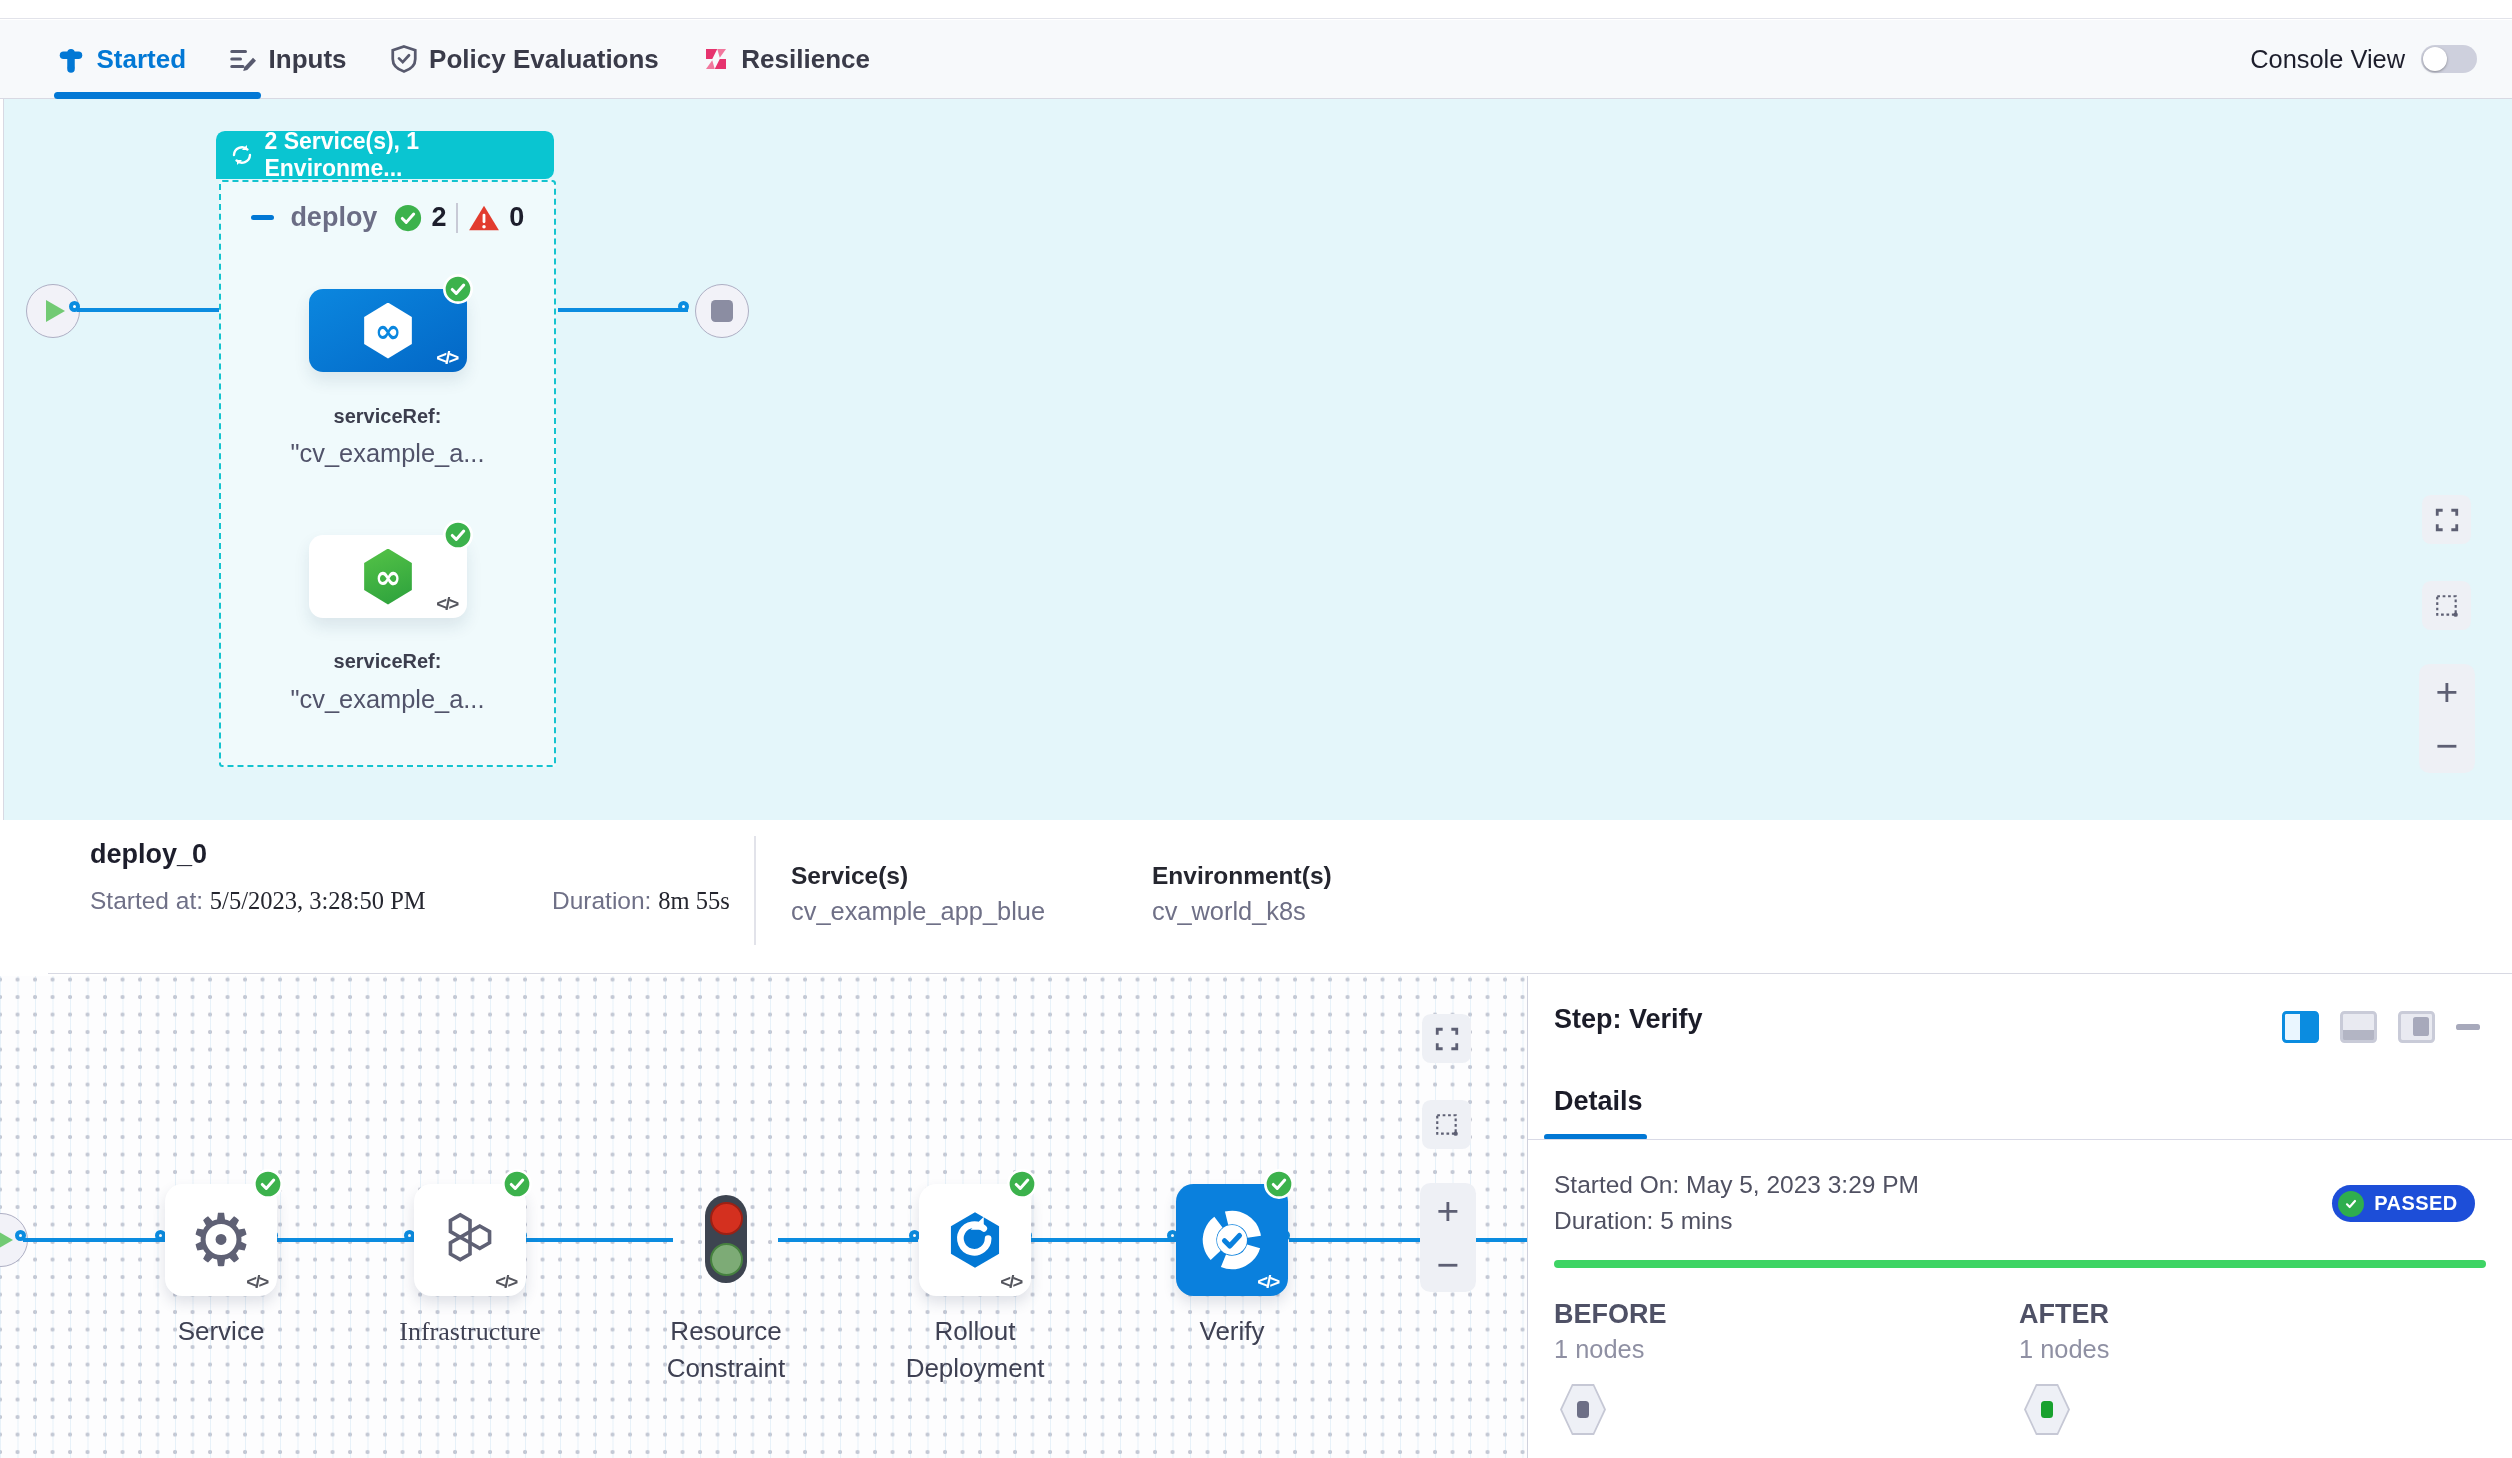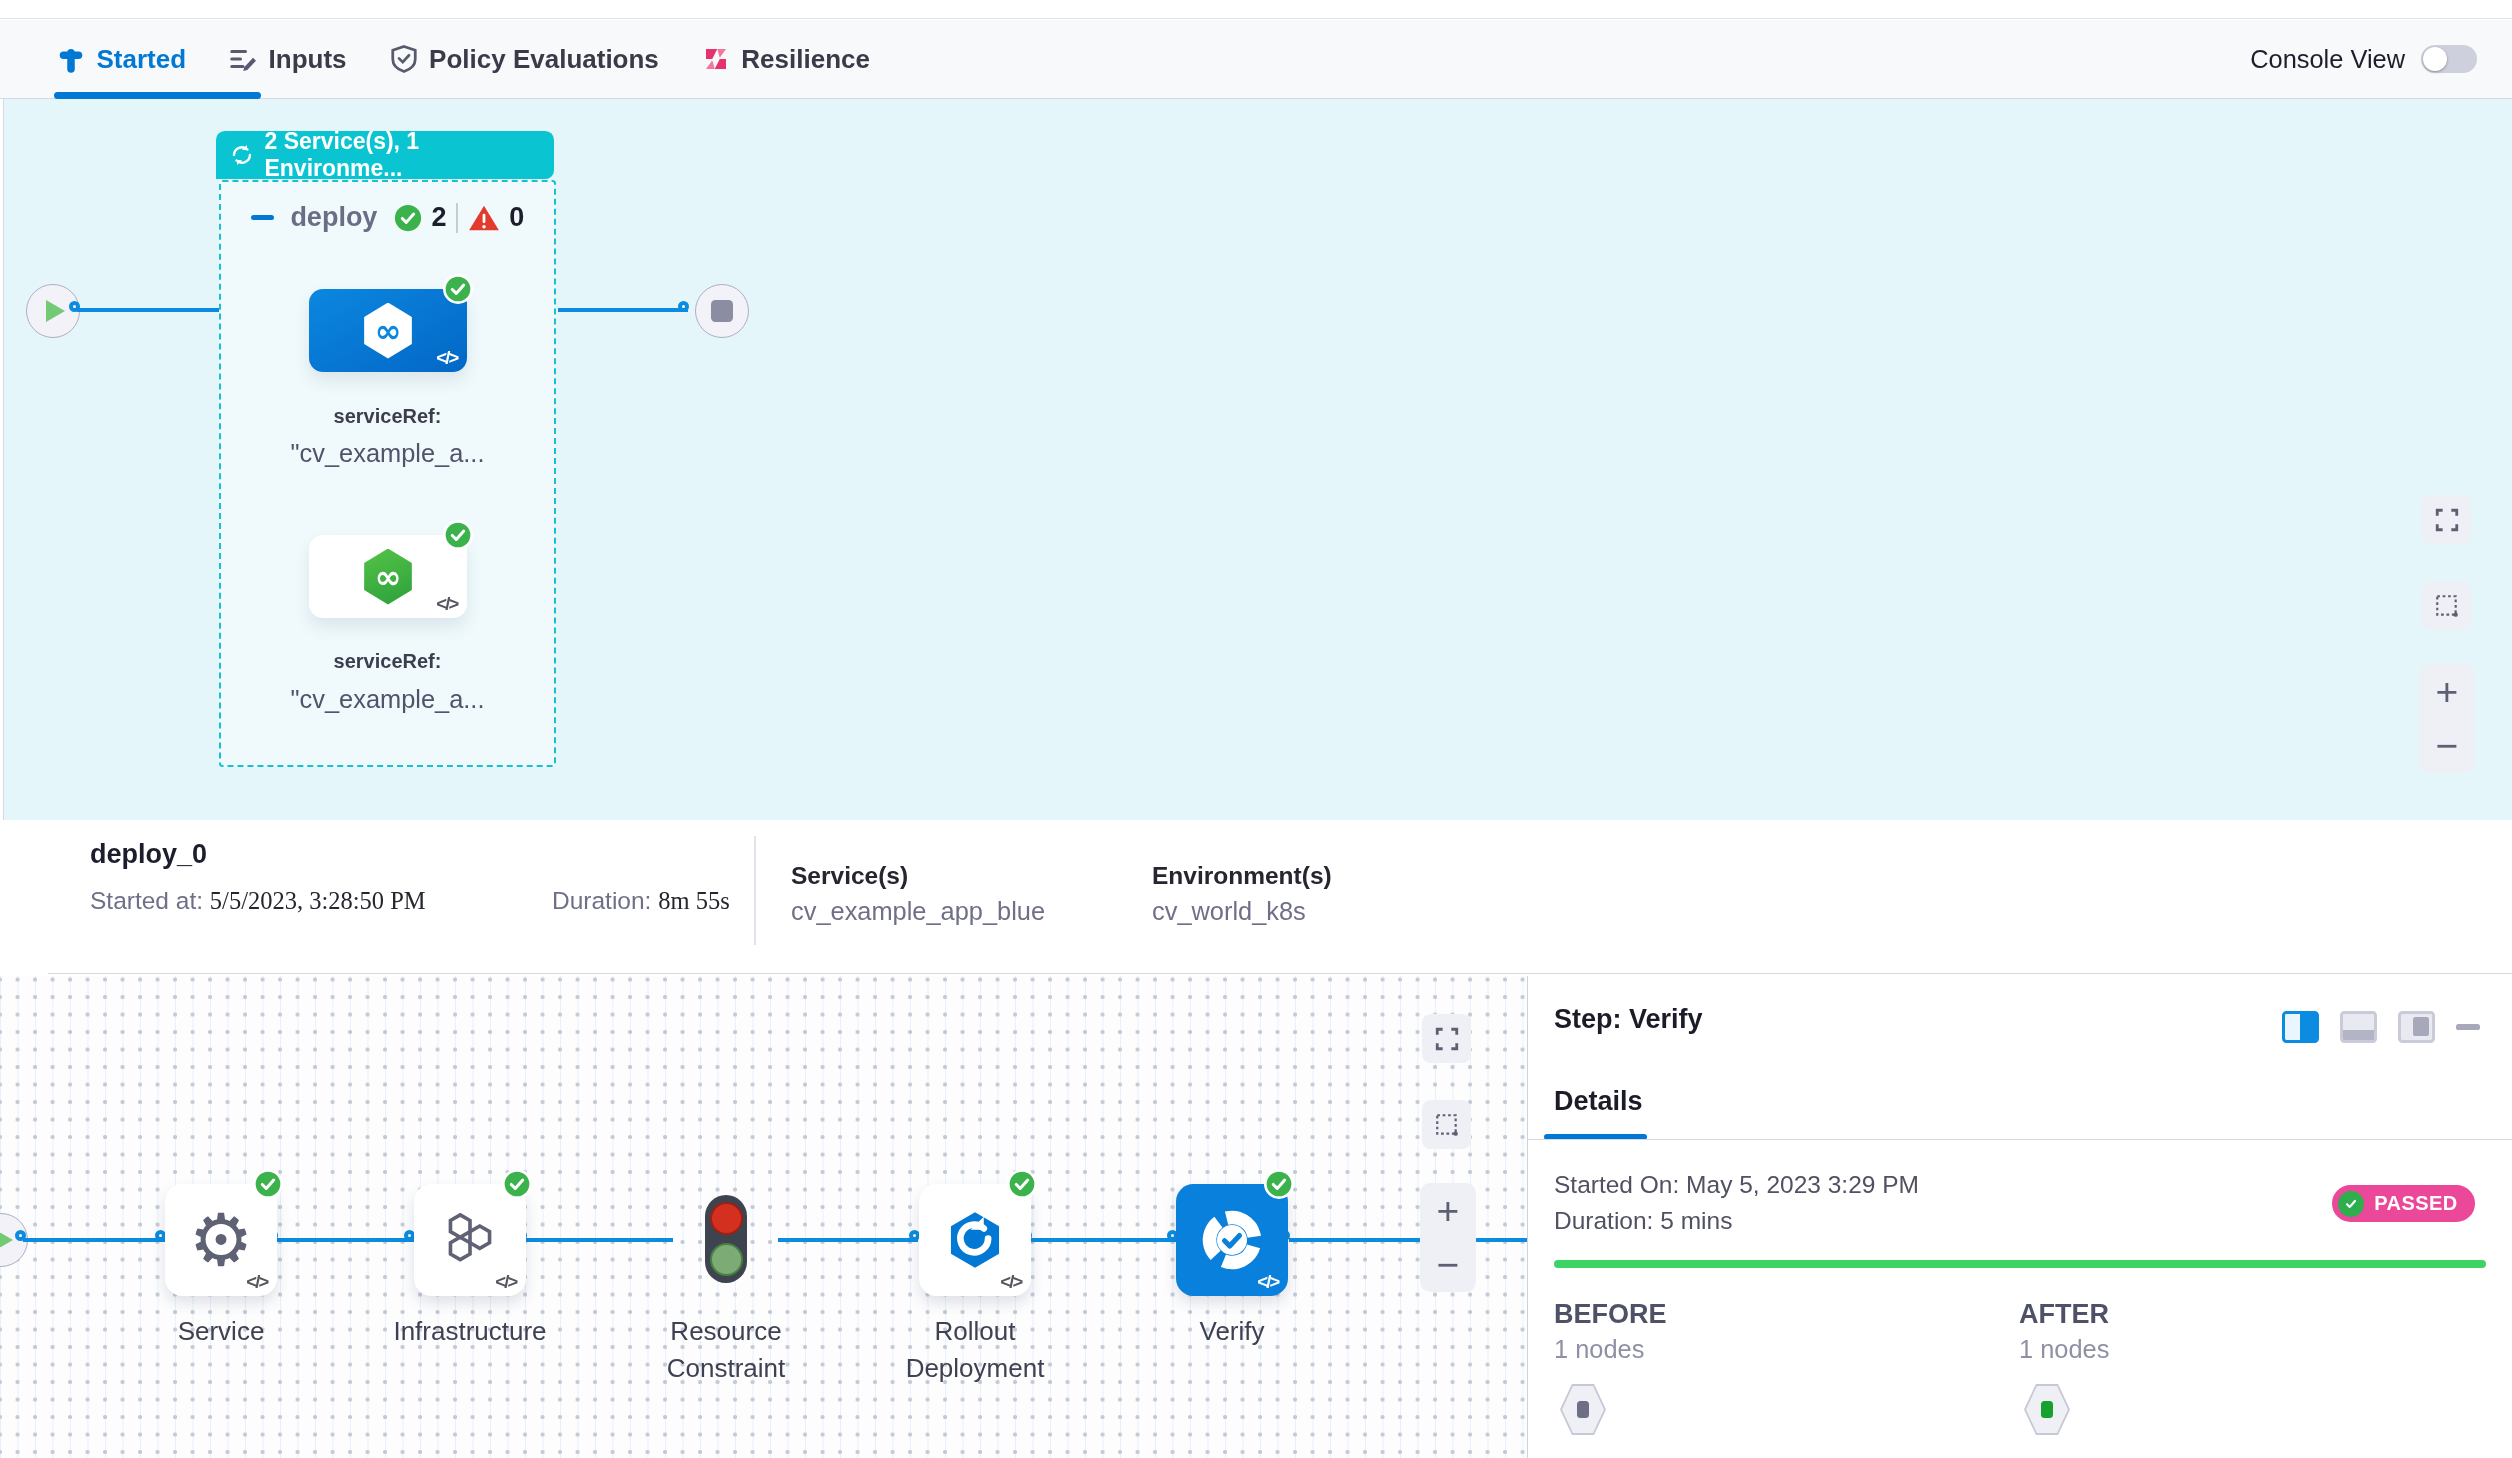--- a/index.html
+++ b/index.html
@@ -94,21 +94,21 @@
   .lt { width:37px; height:32px; border-radius:4.4px; cursor:pointer; }
   .lt1 { border:3.5px solid #0b8ce0; background:linear-gradient(to right,#eaf6ff 50%, #0b8ce0 50%); }
   .lt2 { border:3.5px solid #c9cbd8; background:linear-gradient(to bottom,#e9eaf1 60%, #b3b5c4 60%); }
   .lt3 { border:3.5px solid #c9cbd8; background:#e9eaf1; position:relative; }
   .lt3 .inner { position:absolute; right:2.6px; top:2.6px; width:16px; height:19px; border-radius:2.6px; background:#a7a9bb; }
   .lt-min { width:24.5px; height:5.3px; border-radius:2.6px; background:#a7a9bb; cursor:pointer; }
   .tab2 { left:26px; top:110px; font-size:27px; font-weight:700; color:#1b1c28; cursor:pointer; }
   #tab2-underline { left:16px; top:158px; width:103px; height:6.1px; border-radius:3.5px; background:#0278d5; }
   #panel-hr { left:0; top:163px; width:984px; height:0.9px; background:#d9dae6; }
   .dline { left:26px; font-size:24.5px; color:#505162; }
-  .passed-pill { right:37px; top:209px; height:37px; border-radius:18.4px; background:#ec4899;
+  .passed-pill { right:37px; top:209px; height:37px; border-radius:18.4px; background:#1d4ed8;
     display:flex; align-items:center; gap:10.5px; padding:0 17.5px 0 6.1px; }
   .passed-circ { width:26px; height:26px; border-radius:50%; background:#2fae4e; display:flex; align-items:center; justify-content:center; }
   .passed-txt { font-size:20px; font-weight:700; color:#fff; letter-spacing:0.4px; }
   #prog-bar { left:26px; top:284px; width:932px; height:8px; border-radius:4.4px; background:#3ed464; }
   .ba-h { top:323px; font-size:27px; font-weight:700; color:#4f5166; }
   .ba-n { top:359px; font-size:25.4px; color:#8f90a3; }
   .hex-out { top:408px; width:46px; height:51px; clip-path:polygon(0 50%,26% 0,74% 0,100% 50%,74% 100%,26% 100%);
     background:#c6c8d5; display:flex; align-items:center; justify-content:center; cursor:pointer; }
   .hex-in { width:42px; height:47px; clip-path:polygon(0 50%,26% 0,74% 0,100% 50%,74% 100%,26% 100%);
     background:#eef0f6; display:flex; align-items:center; justify-content:center; }
@@ -300,21 +300,21 @@
           <path d="M31 14l7 4v8l-7 4-7-4v-8z"></path>
           <path d="M17 22l7 4v8l-7 4-7-4v-8z"></path>
         </g>
       </svg>
       <span class="code-glyph dark">&lt;/&gt;</span>
       <svg class="badge" viewBox="0 0 34 34">
         <circle cx="17" cy="17" r="15.5" fill="#3cb24c" stroke="#fff" stroke-width="3"></circle>
         <path d="M10.5 17.5l4.5 4.5 8.5-9.5" fill="none" stroke="#fff" stroke-width="3.4" stroke-linecap="round" stroke-linejoin="round"></path>
       </svg>
     </div>
-    <div class="step-label" style="left:365px;">Infrastructure</div>
+    <div class="step-label" style="left:365px;font-family:Liberation Serif, serif;">Infrastructure</div>
 
     <div class="tlight">
       <div class="tl-red"></div>
       <div class="tl-green"></div>
     </div>
     <div class="step-label" style="left:621px;">Resource Constraint</div>
 
     <div class="step-card" style="left:919px;">
       <svg class="center-ico" width="70" height="70" viewBox="0 0 48 48">
         <path d="M24 5l16.5 9.5v19L24 43 7.5 33.5v-19z" fill="#0278d5"></path>

